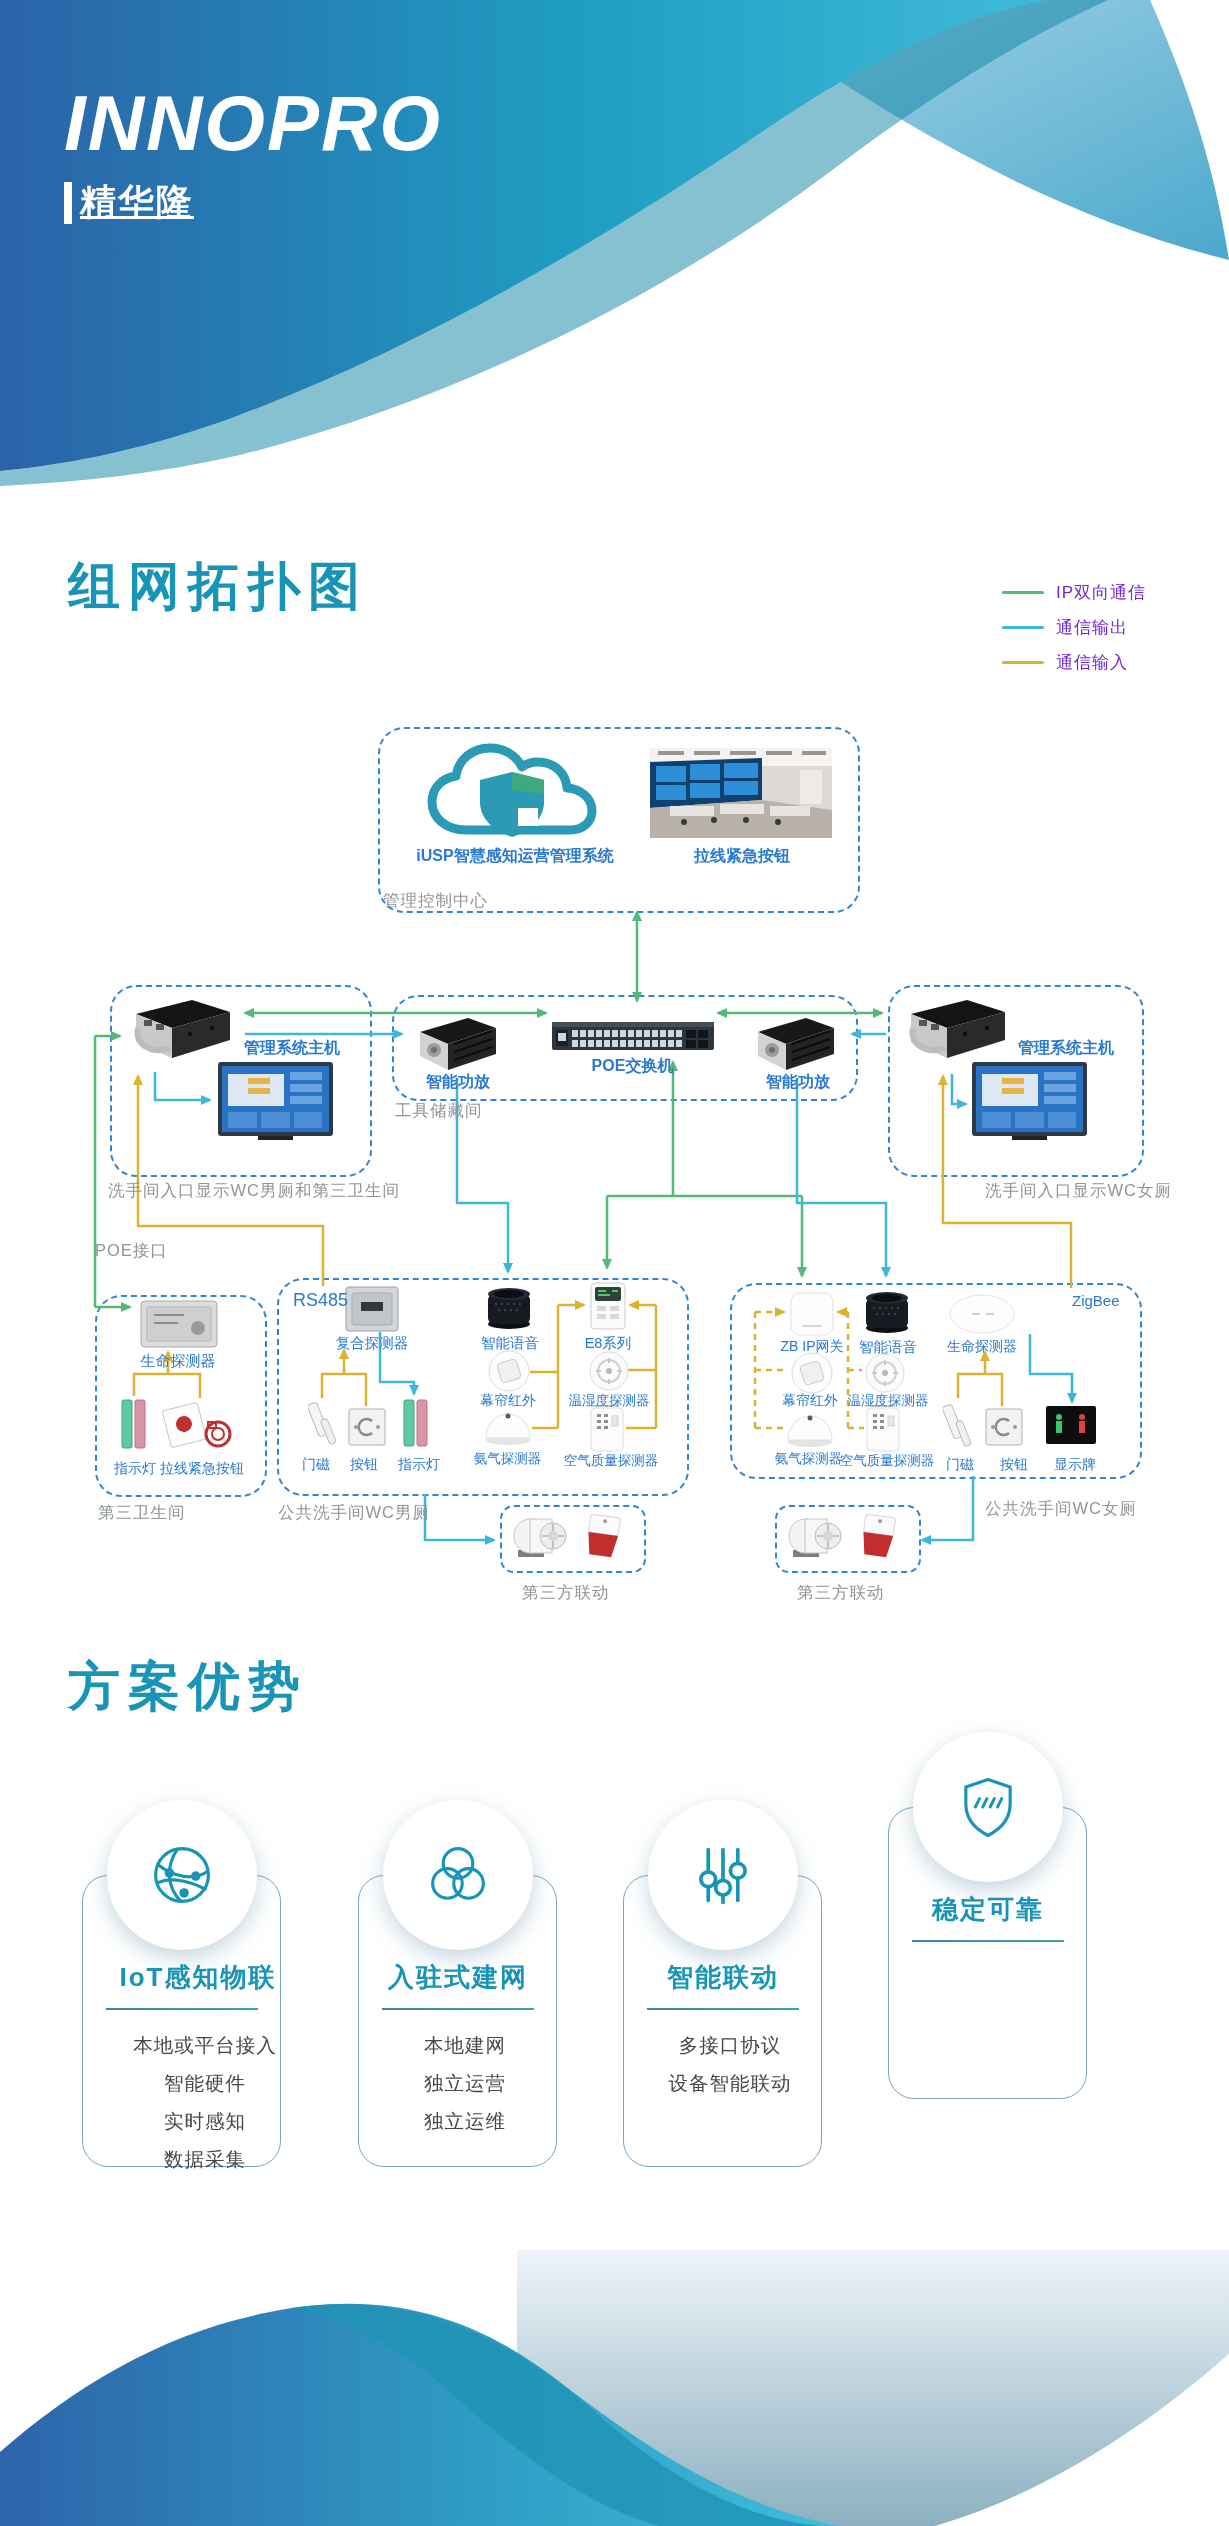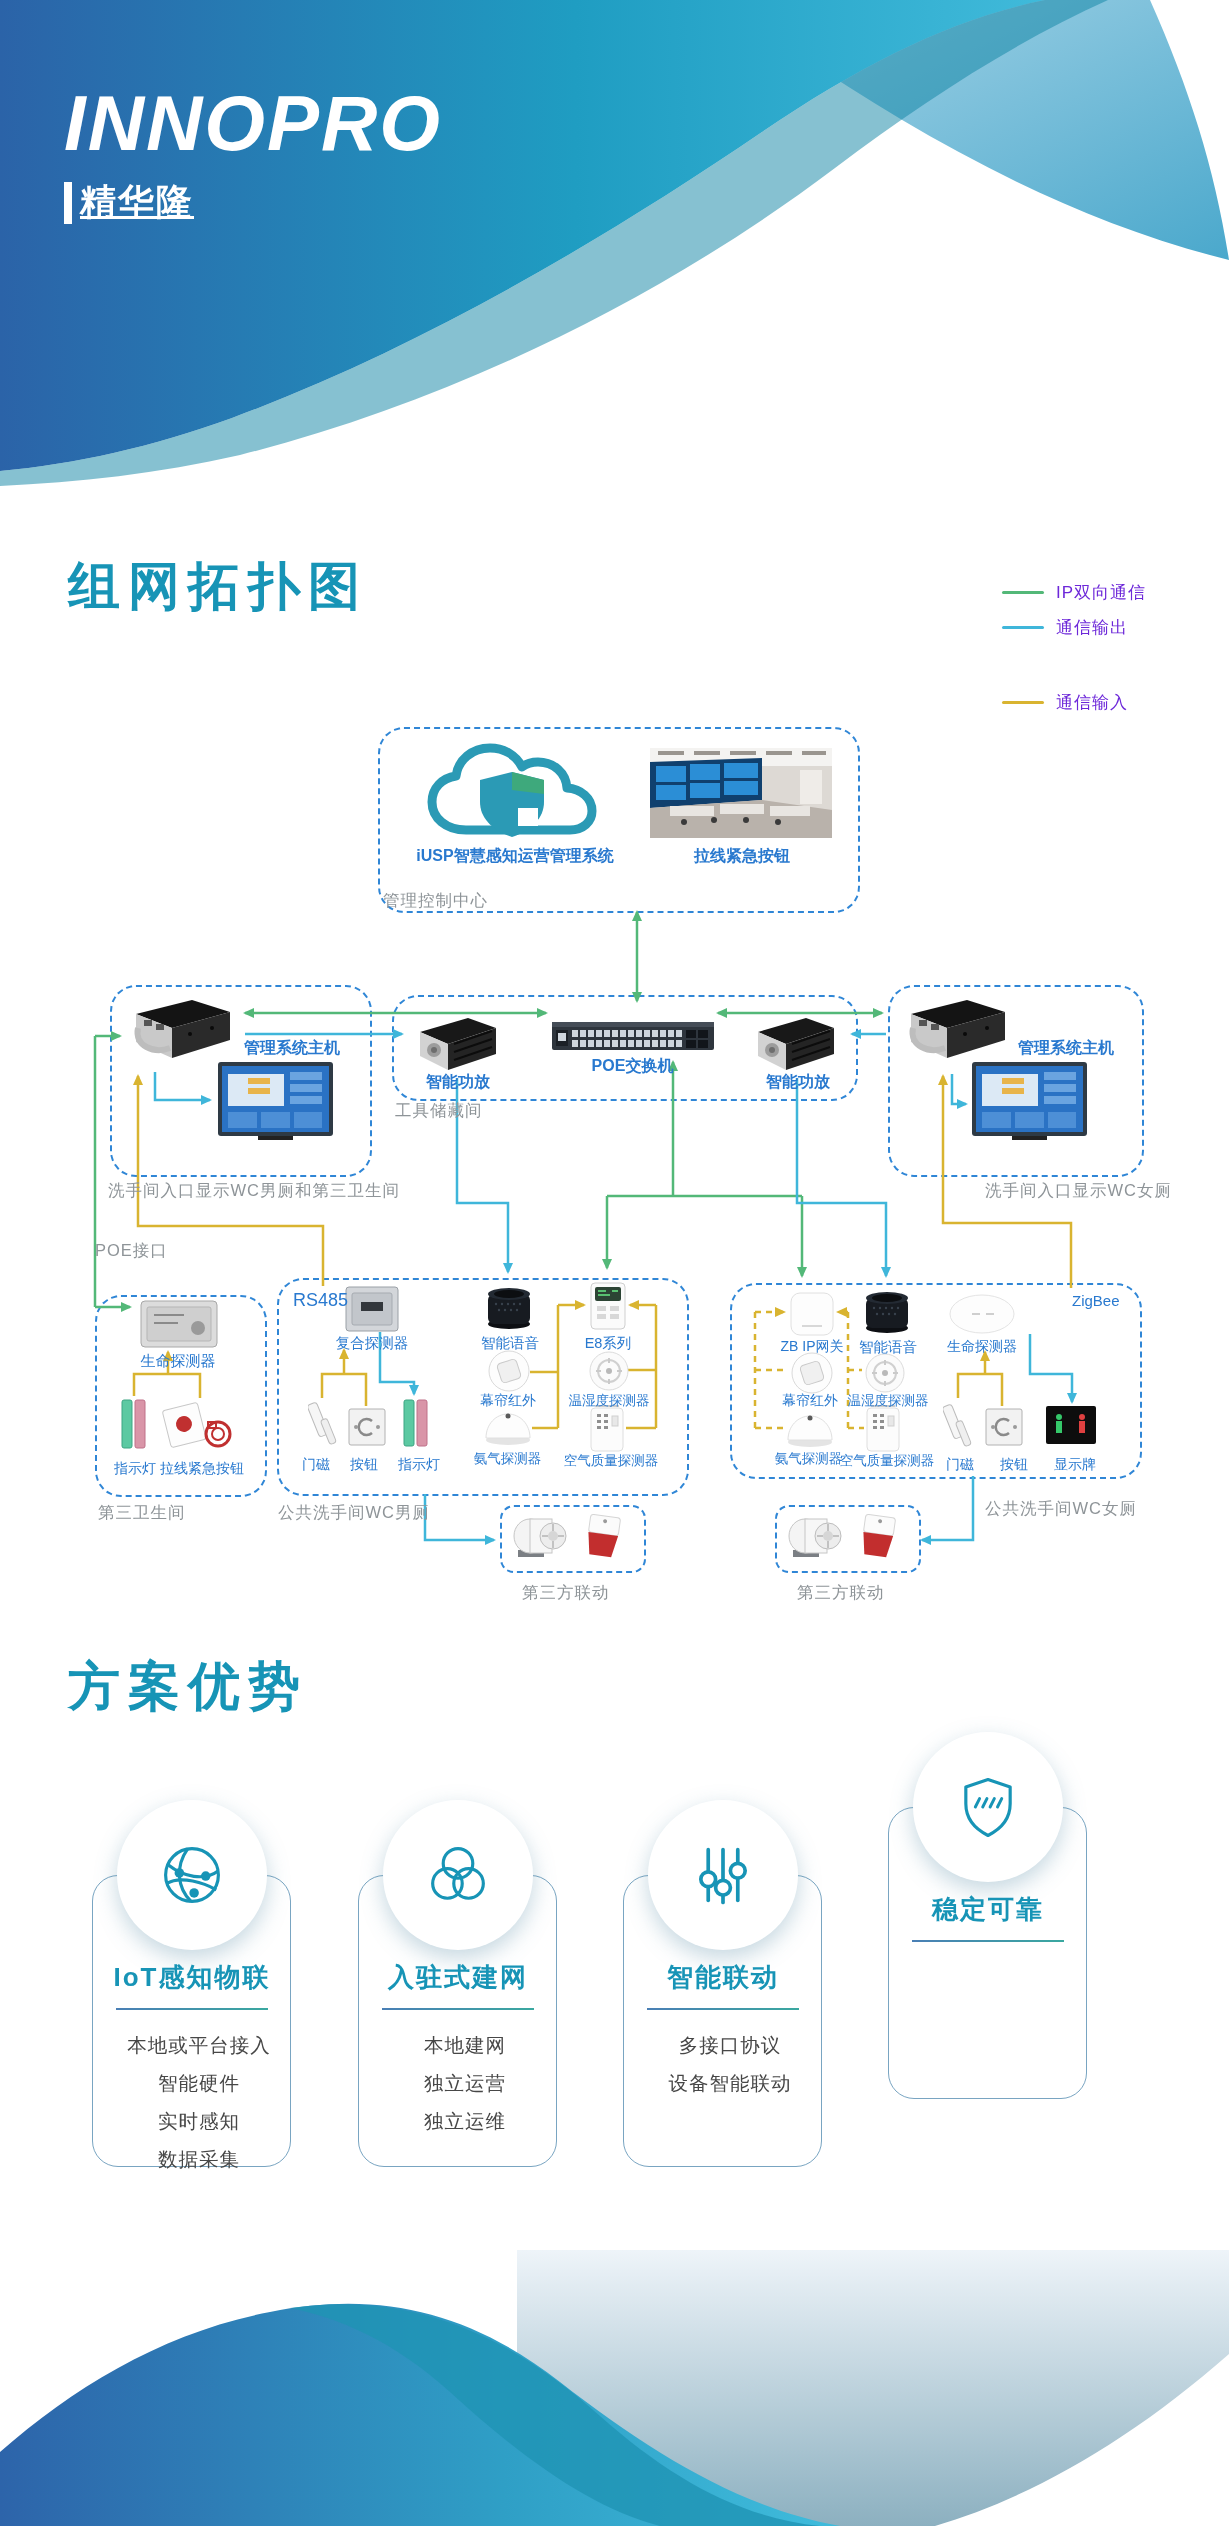--- a/index.html
+++ b/index.html
@@ -71,21 +71,21 @@
   <div class="sec-title" style="left:68px;top:552px;">组网拓扑图</div>
 
   <div class="lg-row" style="left:1002px;top:582px;">
     <span class="lg-line" style="background:#53b878;"></span>
     <span class="lg-txt">IP双向通信</span>
   </div>
   <div class="lg-row" style="left:1002px;top:617px;">
     <span class="lg-line" style="background:#3fb6da;"></span>
     <span class="lg-txt">通信输出</span>
   </div>
-  <div class="lg-row" style="left:1002px;top:652px;margin-top:40px;">
+  <div class="lg-row" style="left:1002px;top:652px;">
     <span class="lg-line" style="background:#d9b430;"></span>
     <span class="lg-txt">通信输入</span>
   </div>
 
   <svg id="conn" width="1229" height="1640" viewBox="0 0 1229 1640">
     <defs>
       <marker id="mg" orient="auto-start-reverse" markerUnits="userSpaceOnUse" markerWidth="12" markerHeight="12" refX="9" refY="5">
         <path d="M0,0L11,5L0,10Z" fill="#53b878"></path>
         </marker>
       <marker id="mc" orient="auto-start-reverse" markerUnits="userSpaceOnUse" markerWidth="12" markerHeight="12" refX="9" refY="5">
@@ -625,21 +625,21 @@
     <g transform="rotate(8 23 24)">
       <rect x="8" y="4" width="30" height="18" rx="3" fill="#fbfbfb" stroke="#d5d5d5"></rect>
       <polygon points="8,22 38,22 34,44 12,44" fill="#c22e2e"></polygon>
       <circle cx="23" cy="9" r="2" fill="#9a9a9a"></circle>
     </g>
   </svg>
   <div class="glab" style="left:797px;top:1582px;">第三方联动</div>
 
   <div class="sec-title" style="left:68px;top:1652px;">方案优势</div>
 
-  <div class="card" style="left:92px;top:1800px;">
+  <div class="card" style="left:82px;top:1800px;padding-left:32px;">
     <div class="frame"></div>
     <div class="circle">
       <svg width="76" height="76" viewBox="0 0 72 72">
         <g stroke="#1794b6" stroke-width="3" fill="none">
           <circle cx="36" cy="36" r="25"></circle>
           <path d="M13,26 C28,38 48,42 61,32"></path>
           <path d="M12,44 C26,36 48,44 59,50"></path>
           <path d="M32,11 C20,28 22,48 35,61"></path>
         </g>
         <g fill="#1794b6">

